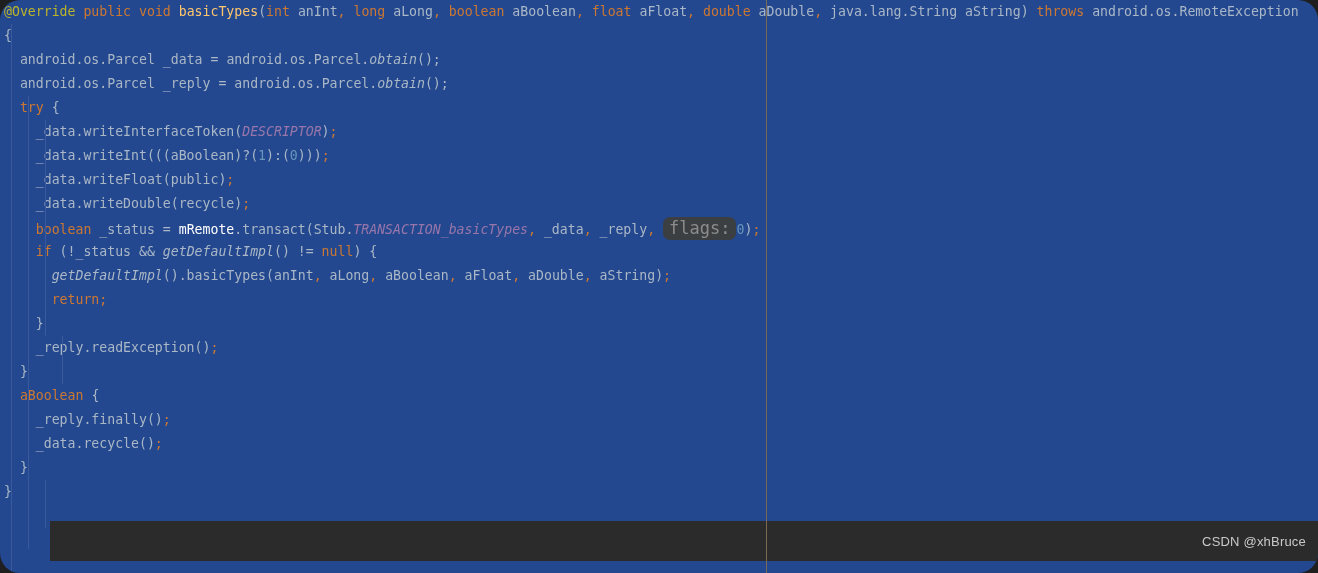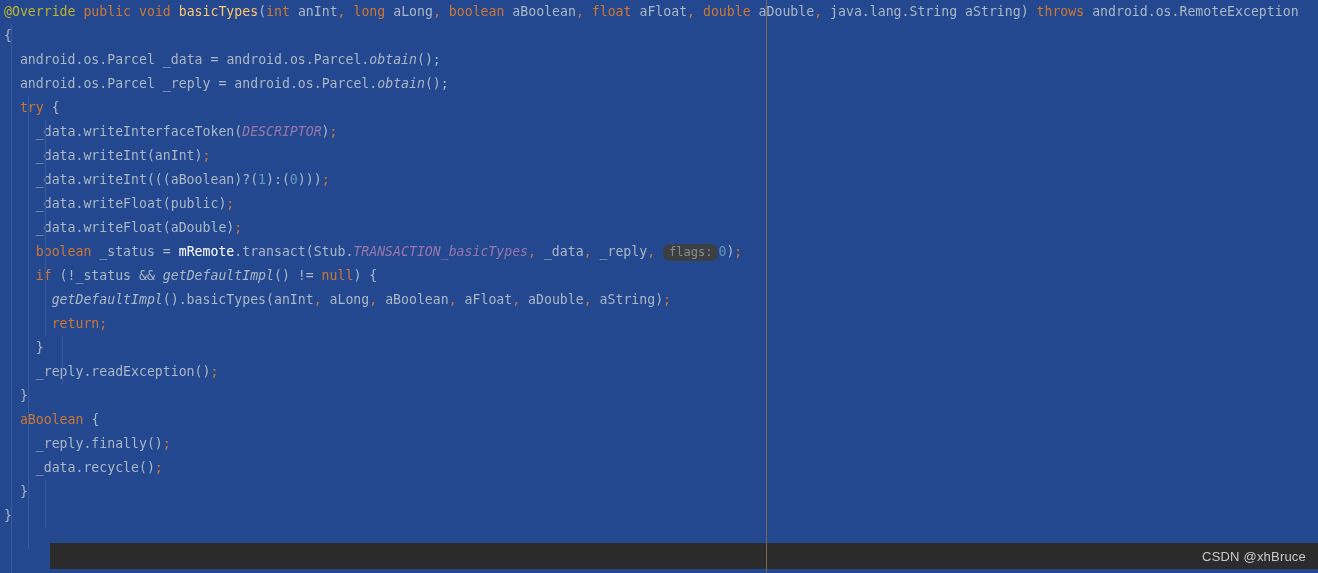--- a/index.html
+++ b/index.html
@@ -14,29 +14,30 @@
     overflow: hidden;
     font-family: "DejaVu Sans Mono", "Liberation Mono", monospace;
   }
 
   #editor {
     position: relative;
     width: 1318px;
     height: 573px;
     background: #24488f;
     overflow: hidden;
+    border-radius: 20px;
   }
 
   
   #watermark-strip {
     position: absolute;
     left: 50px;
     right: 0;
-    bottom: 4px;
-    height: 26px;
+    bottom: 12px;
+    height: 40px;
     background: #2b2b2b;
     z-index: 6;
   }
   #watermark-text {
     position: absolute;
     right: 12px;
     top: 50%;
     transform: translateY(-50%);
     color: #c9c9c9;
     font-family: "Liberation Sans", sans-serif;
@@ -94,21 +95,21 @@
   .field   { color: #ffffff; }           
   .stat    { color: #a9b7c6; font-style: italic; }  
   .num     { color: #6897bb; }           
 
   
   .hint {
     background: #3c3f41;
     color: #8c8c8c;
     border-radius: 7px;
     padding: 1px 6px 2px 6px;
-    font-size: 12px;
+    font-size: 17px;
     font-style: normal;
   }
 </style>
 </head>
 <body>
 
 <div id="editor" style="background: rgb(36, 72, 143);">
 
   <div class="iguide" style="left:11px; top:24px; height:549px;"></div>
   <div class="iguide" style="left:28px; top:96px; height:453px;"></div>
@@ -123,28 +124,27 @@
     <div class="line"><span class="punc">{</span></div>
 
     <div class="line">  <span class="plain">android.os.Parcel</span> <span class="plain">_data</span> <span class="punc">=</span> <span class="plain">android.os.Parcel.</span><span class="stat">obtain</span><span class="punc">();</span></div>
 
     <div class="line">  <span class="plain">android.os.Parcel</span> <span class="plain">_reply</span> <span class="punc">=</span> <span class="plain">android.os.Parcel.</span><span class="stat">obtain</span><span class="punc">();</span></div>
 
     <div class="line">  <span class="kw">try</span> <span class="punc">{</span></div>
 
     <div class="line">    <span class="plain">_data.writeInterfaceToken(</span><span class="const">DESCRIPTOR</span><span class="punc">)</span><span class="semi">;</span></div>
 
-    <div class="line">    <span class="plain">_data.writeInt(anInt)</span><span class="semi">;</span></div>
 
 
     <div class="line">    <span class="plain">_data.writeInt(((aBoolean)?(</span><span class="num">1</span><span class="plain">):(</span><span class="num">0</span><span class="plain">)))</span><span class="semi">;</span></div>
 
     <div class="line">    <span class="plain">_data.writeFloat(public)</span><span class="semi">;</span></div>
 
-    <div class="line">    <span class="plain">_data.writeFloat(aDouble)</span><span class="semi">;</span></div>
+    <div class="line">    <span class="plain">_data.writeDouble(recycle)</span><span class="semi">;</span></div>
 
 
     <div class="line">    <span class="kw">boolean</span><span class="plain"> _status = </span><span class="field">mRemote</span><span class="plain">.transact(Stub.</span><span class="const">TRANSACTION_basicTypes</span><span class="semi">,</span><span class="plain"> _data</span><span class="semi">,</span><span class="plain"> _reply</span><span class="semi">,</span> <span class="hint">flags:</span><span class="num">0</span><span class="punc">)</span><span class="semi">;</span></div>
 
     <div class="line">    <span class="kw">if</span><span class="plain"> (!_status &amp;&amp; </span><span class="stat">getDefaultImpl</span><span class="plain">() != </span><span class="kw">null</span><span class="punc">) {</span></div>
 
     <div class="line">      <span class="stat">getDefaultImpl</span><span class="plain">().basicTypes(anInt</span><span class="semi">,</span><span class="plain"> aLong</span><span class="semi">,</span><span class="plain"> aBoolean</span><span class="semi">,</span><span class="plain"> aFloat</span><span class="semi">,</span><span class="plain"> aDouble</span><span class="semi">,</span><span class="plain"> aString)</span><span class="semi">;</span></div>
 
     <div class="line">      <span class="kw">return</span><span class="semi">;</span></div>
 

